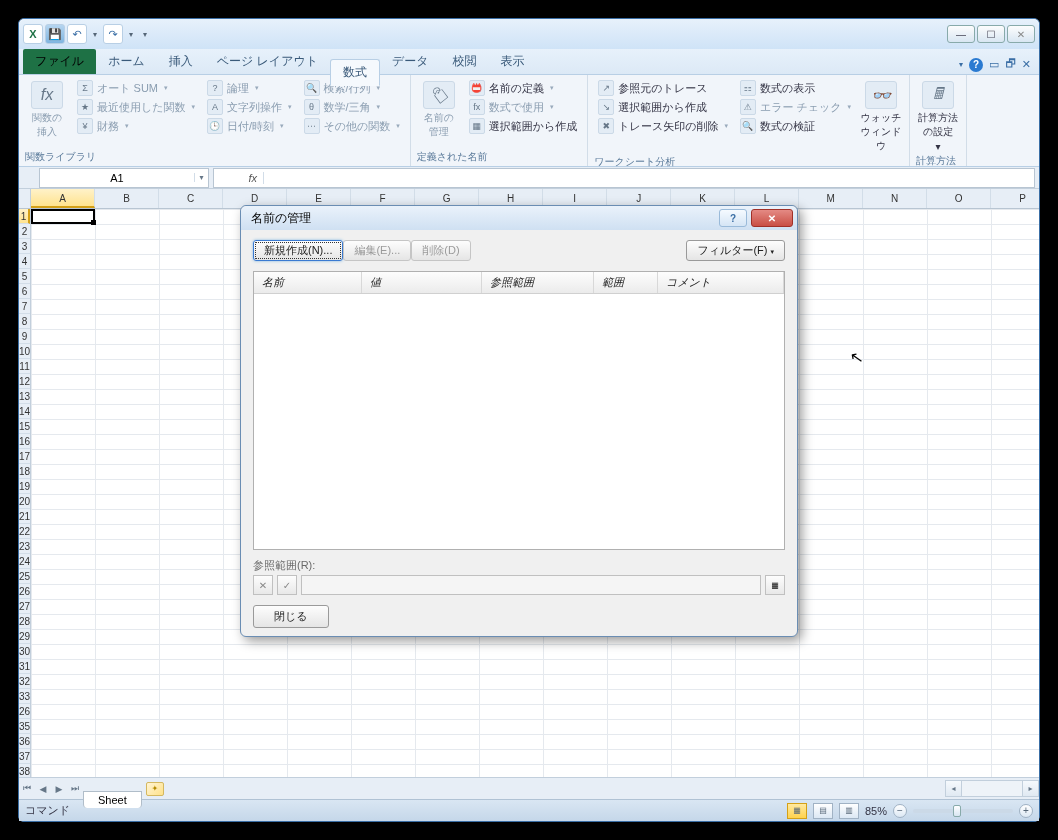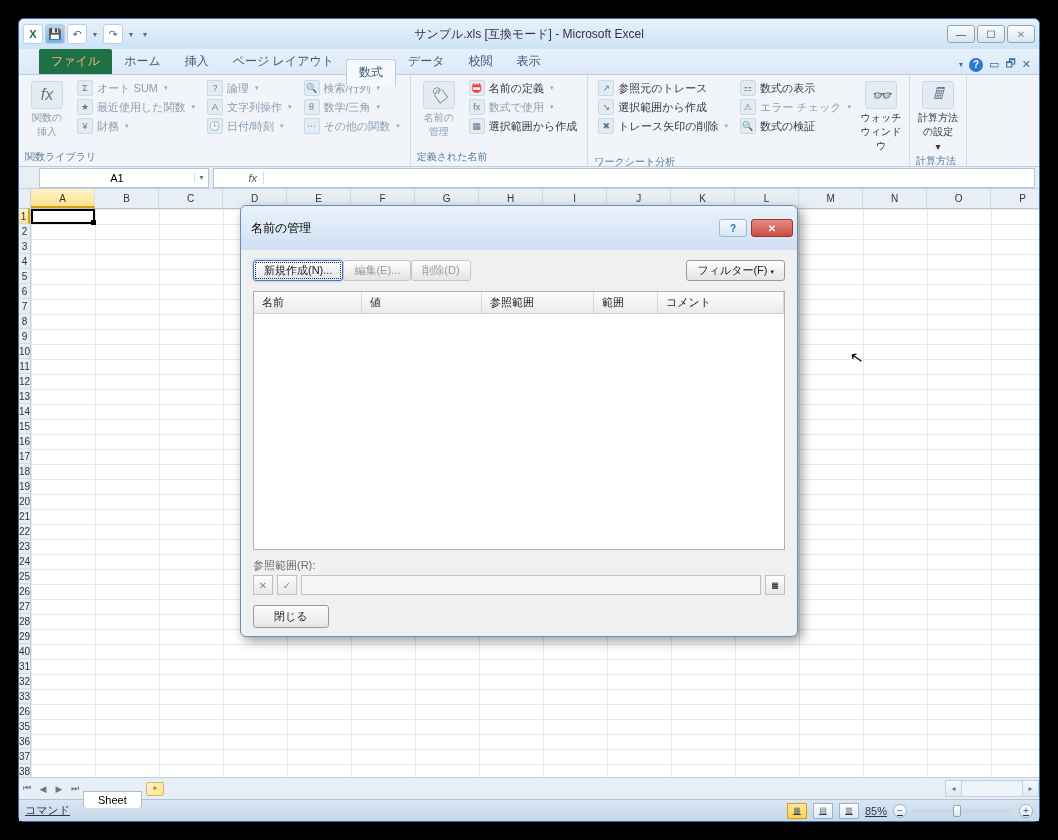--- a/index.html
+++ b/index.html
@@ -9,21 +9,21 @@
 .qat { display: flex; align-items: center; gap: 2px; padding-left: 4px; }
 .qat .ic { width: 20px; height: 20px; display: flex; align-items: center; justify-content: center; font-size: 11px; color: #3a6ea5; background: #fff; border: 1px solid #b8cfe5; border-radius: 3px; }
 .qat .savebtn { background: linear-gradient(#b5d5f0,#7fb5e0); color: #15385c; }
 .qat .tri { border: none; background: none; width: 12px; color: #567; font-size: 8px; }
 .titletext { position: absolute; left: 0; right: 0; text-align: center; font-size: 12px; color: #334; pointer-events: none; }
 .winbtns { margin-left: auto; display: flex; gap: 2px; padding-right: 4px; }
 .winbtns .wb { width: 28px; height: 18px; border: 1px solid #8aa; border-radius: 3px; background: linear-gradient(#fdfdfd,#d8e6f2); display: flex; align-items: center; justify-content: center; font-size: 10px; color: #445; }
 .winbtns .wb.close { color: #888; }
 .ribbon-tabs { height: 26px; background: linear-gradient(#e7f1fb,#dce9f6); display: flex; align-items: flex-end; border-bottom: 1px solid #b8cfe5; }
 .tab { padding: 4px 12px; font-size: 12px; color: #3a5a7a; cursor: default; }
-.tab.file { background: #1e7145; color: #fdba74; border-radius: 2px 2px 0 0; margin-left: 20px; }
+.tab.file { background: #1e7145; color: #000000; border-radius: 2px 2px 0 0; margin-left: 4px; }
 .tab.active { background: #f5f9fd; border: 1px solid #b8cfe5; border-bottom: 1px solid #f5f9fd; border-radius: 3px 3px 0 0; position: relative; top: 12px; }
 .ribhelp { margin-left: auto; display: flex; align-items: center; gap: 6px; padding-right: 8px; font-size: 11px; color: #3a6ea5; }
 .ribhelp .hic { width: 14px; height: 14px; border-radius: 7px; background: #2a7ad1; color: #fff; display: flex; align-items: center; justify-content: center; font-size: 10px; font-weight: bold; }
 .ribbon-body { height: 92px; background: #f1f5fa; border-bottom: 1px solid #b8cfe5; display: flex; }
 .rgrp { border-right: 1px solid #d2dde8; display: flex; flex-direction: column; padding: 2px 6px 0; }
 .rgrp .items { flex: 1; display: flex; gap: 4px; }
 .rgrp .lbl { font-size: 10px; color: #5a7a9a; text-align: left; padding: 2px 0; }
 .bigbtn { width: 44px; display: flex; flex-direction: column; align-items: center; gap: 2px; font-size: 10px; color: #8a9db0; text-align: center; padding-top: 4px; }
 .bigbtn .bic { width: 32px; height: 28px; background: #e3ecf5; border: 1px solid #cbd9e7; border-radius: 3px; display: flex; align-items: center; justify-content: center; font-size: 16px; color: #678; font-style: italic; }
 .smcol { display: flex; flex-direction: column; gap: 1px; padding-top: 2px; }
@@ -48,44 +48,44 @@
 .grid { position: absolute; inset: 0; background-image: linear-gradient(#e5e9ee 1px, transparent 1px), linear-gradient(90deg, #e5e9ee 1px, transparent 1px); background-size: 64px 15px; }
 .cursor { position: absolute; left: 0; top: 0; width: 64px; height: 15px; border: 2px solid #000; pointer-events: none; }
 .cursor::after { content:""; position:absolute; right:-3px; bottom:-3px; width:5px; height:5px; background:#000; }
 .sheettabs { height: 22px; background: #e7eef6; border-top: 1px solid #c2cfdc; display: flex; align-items: center; font-size: 11px; }
 .sheettabs .nav { width: 16px; text-align: center; color: #678; font-size: 9px; }
 .sheettabs .stab { padding: 2px 14px; background: #fff; border: 1px solid #b0bdc9; border-bottom: none; border-radius: 0 0 4px 4px; transform: translateY(-1px); margin-top: 24px; }
 .sheettabs .newtab { width:18px; height:14px; margin-left:4px; background:linear-gradient(135deg,#fff4d4,#ffe28a); border:1px solid #d4b860; border-radius:2px; display:flex;align-items:center;justify-content:center;font-size:8px;color:#b58a00; }
 .sheettabs .hscroll { margin-left: auto; display:flex; align-items:center; }
 .sheettabs .hscroll .sbtn { width:17px; height:17px; border:1px solid #c2cfdc; background:linear-gradient(#f5f9fd,#e0e9f2); font-size:8px; color:#678; display:flex;align-items:center;justify-content:center; }
 .sheettabs .hscroll .strack { width:60px; height:17px; background:#eef3f8; border-top:1px solid #c2cfdc; border-bottom:1px solid #c2cfdc; }
-.statusbar { height: 22px; background: linear-gradient(#d9e6f3,#c5d7e9); border-top: 1px solid #b0c2d4; display: flex; align-items: center; font-size: 11px; color: #334; padding: 0 6px; text-decoration: underline; }
+.statusbar { height: 22px; background: linear-gradient(#d9e6f3,#c5d7e9); border-top: 1px solid #b0c2d4; display: flex; align-items: center; font-size: 11px; color: #334; padding: 0 6px; }
 .statusbar .sright { margin-left: auto; display: flex; align-items: center; gap: 6px; }
 .viewbtn { width:20px; height:16px; border:1px solid #a0b2c4; background:linear-gradient(#fff,#dce8f4); display:flex;align-items:center;justify-content:center; font-size:8px; color:#567; }
 .viewbtn.on { background: linear-gradient(#ffe9a0,#ffd24d); border-color:#d4a017; }
 .zoomslider { width:100px; height:4px; background:#cbd9e7; position:relative; border-radius:2px; }
 .zoomslider .zthumb { position:absolute; left:40%; top:-4px; width:8px; height:12px; background:linear-gradient(#fff,#d8e6f2); border:1px solid #8aa; border-radius:2px; }
 .zbtn { width:14px; height:14px; border:1px solid #a0b2c4; border-radius:7px; background:linear-gradient(#fff,#dce8f4); display:flex;align-items:center;justify-content:center; font-size:10px; color:#567; }
 
 
 .dialog { position: absolute; left: 240px; top: 205px; width: 558px; height: 432px; background: #f0f0f0; border: 1px solid #6a8db3; border-radius: 6px; box-shadow: 4px 4px 12px rgba(0,0,0,.4); display: flex; flex-direction: column; }
-.dialog .dtb { height: 44px; background: linear-gradient(#eaf2fb,#cfe0f2); border-radius: 6px 6px 0 0; display: flex; align-items: center; padding: 0 4px 0 10px; font-size: 12px; }
+.dialog .dtb { height: 24px; background: linear-gradient(#eaf2fb,#cfe0f2); border-radius: 6px 6px 0 0; display: flex; align-items: center; padding: 0 4px 0 10px; font-size: 12px; }
 .dialog .dtb .dwb { margin-left: auto; display: flex; gap: 4px; }
 .dialog .dwbtn { width: 28px; height: 18px; border-radius: 3px; display:flex;align-items:center;justify-content:center; font-size:10px; }
 .dialog .dwbtn.help { background: linear-gradient(#f5faff,#d5e5f5); border:1px solid #9abad9; color:#3a6ea5; font-weight:bold; }
 .dialog .dwbtn.close { background: linear-gradient(#e48a84,#c94f45); border:1px solid #a03028; color:#fff; font-weight:bold; width:42px; }
 .dialog .dbody { flex:1; padding: 10px 12px 8px; display:flex; flex-direction:column; }
 .drow1 { display:flex; }
 .dbtn { padding: 2px 10px; font-size: 11px; background: linear-gradient(#fdfdfd,#e5e5e5); border: 1px solid #9a9a9a; border-radius: 3px; color:#222; }
 .dbtn.focus { border: 1px solid #3a7ad1; outline: 1px dotted #333; outline-offset: -3px; box-shadow: 0 0 3px #7fb5e0; }
 .dbtn.dis { color:#9a9a9a; border-color:#c5c5c5; }
 .dbtn.filter { margin-left:auto; }
 .dbtn .dd { font-size:7px; margin-left:3px; }
 .dlist { margin-top:10px; flex:1; background:#fff; border:1px solid #b0b0b0; display:flex; flex-direction:column; }
-.dlh { height:22px; background:linear-gradient(#fdfdfd,#ebebeb); border-bottom:1px solid #d0d0d0; display:flex; }
+.dlh { height:22px; background:linear-gradient(#fdfdfd,#ebebeb); border-bottom:1px solid #d0d0d0; display:flex;font-style:italic; }
 .dlh .col { border-right:1px solid #d8d8d8; font-size:11px; padding:3px 8px; color:#222; }
 .dlh .c1{width:108px}.dlh .c2{width:120px}.dlh .c3{width:112px}.dlh .c4{width:64px}.dlh .c5{flex:1}
 .dref { margin-top:8px; }
 .dref .rlbl { font-size:11px; color:#6a6a6a; }
 .dref .rrow { display:flex; gap:4px; margin-top:2px; }
 .dref .ric { width:20px; height:20px; border:1px solid #c0c0c0; background:linear-gradient(#fdfdfd,#e8e8e8); display:flex;align-items:center;justify-content:center; font-size:10px; color:#888; }
 .dref .rinp { flex:1; height:20px; background:#f5f5f5; border:1px solid #c0c0c0; }
 .dref .rpick { width:20px; height:20px; border:1px solid #c0c0c0; background:linear-gradient(#fdfdfd,#e8e8e8); display:flex;align-items:center;justify-content:center; font-size:8px; }
 .dfoot { display:flex; margin-top:10px; }
 .dfoot .dbtn { padding:3px 20px; }
@@ -100,21 +100,20 @@
       <div class="ic">
           <span style="color:#1e7145;font-weight:bold">X</span>
         </div>
       <div class="ic savebtn">💾</div>
       <div class="ic">↶</div>
       <div class="ic tri">▾</div>
       <div class="ic">↷</div>
       <div class="ic tri">▾</div>
       <div class="ic tri">▾</div>
     </div>
-    <div class="titletext">サンプル.xls  [互換モード] - Microsoft Excel</div>
     <div class="winbtns">
       <div class="wb">―</div>
       <div class="wb">☐</div>
       <div class="wb close">✕</div>
     </div>
   </div>
 
   <div class="ribbon-tabs">
     <div class="tab file">ファイル</div>
     <div class="tab">ホーム</div>
@@ -312,21 +311,21 @@
         <div class="rh">20</div>
         <div class="rh">21</div>
         <div class="rh">22</div>
         <div class="rh">23</div>
         <div class="rh">24</div>
         <div class="rh">25</div>
         <div class="rh">26</div>
         <div class="rh">27</div>
         <div class="rh">28</div>
         <div class="rh">29</div>
-        <div class="rh">40</div>
+        <div class="rh">30</div>
         <div class="rh">31</div>
         <div class="rh">32</div>
         <div class="rh">33</div>
         <div class="rh">26</div>
         <div class="rh">35</div>
         <div class="rh">36</div>
         <div class="rh">37</div>
         <div class="rh">38</div>
       </div>
     <div class="gridarea">

